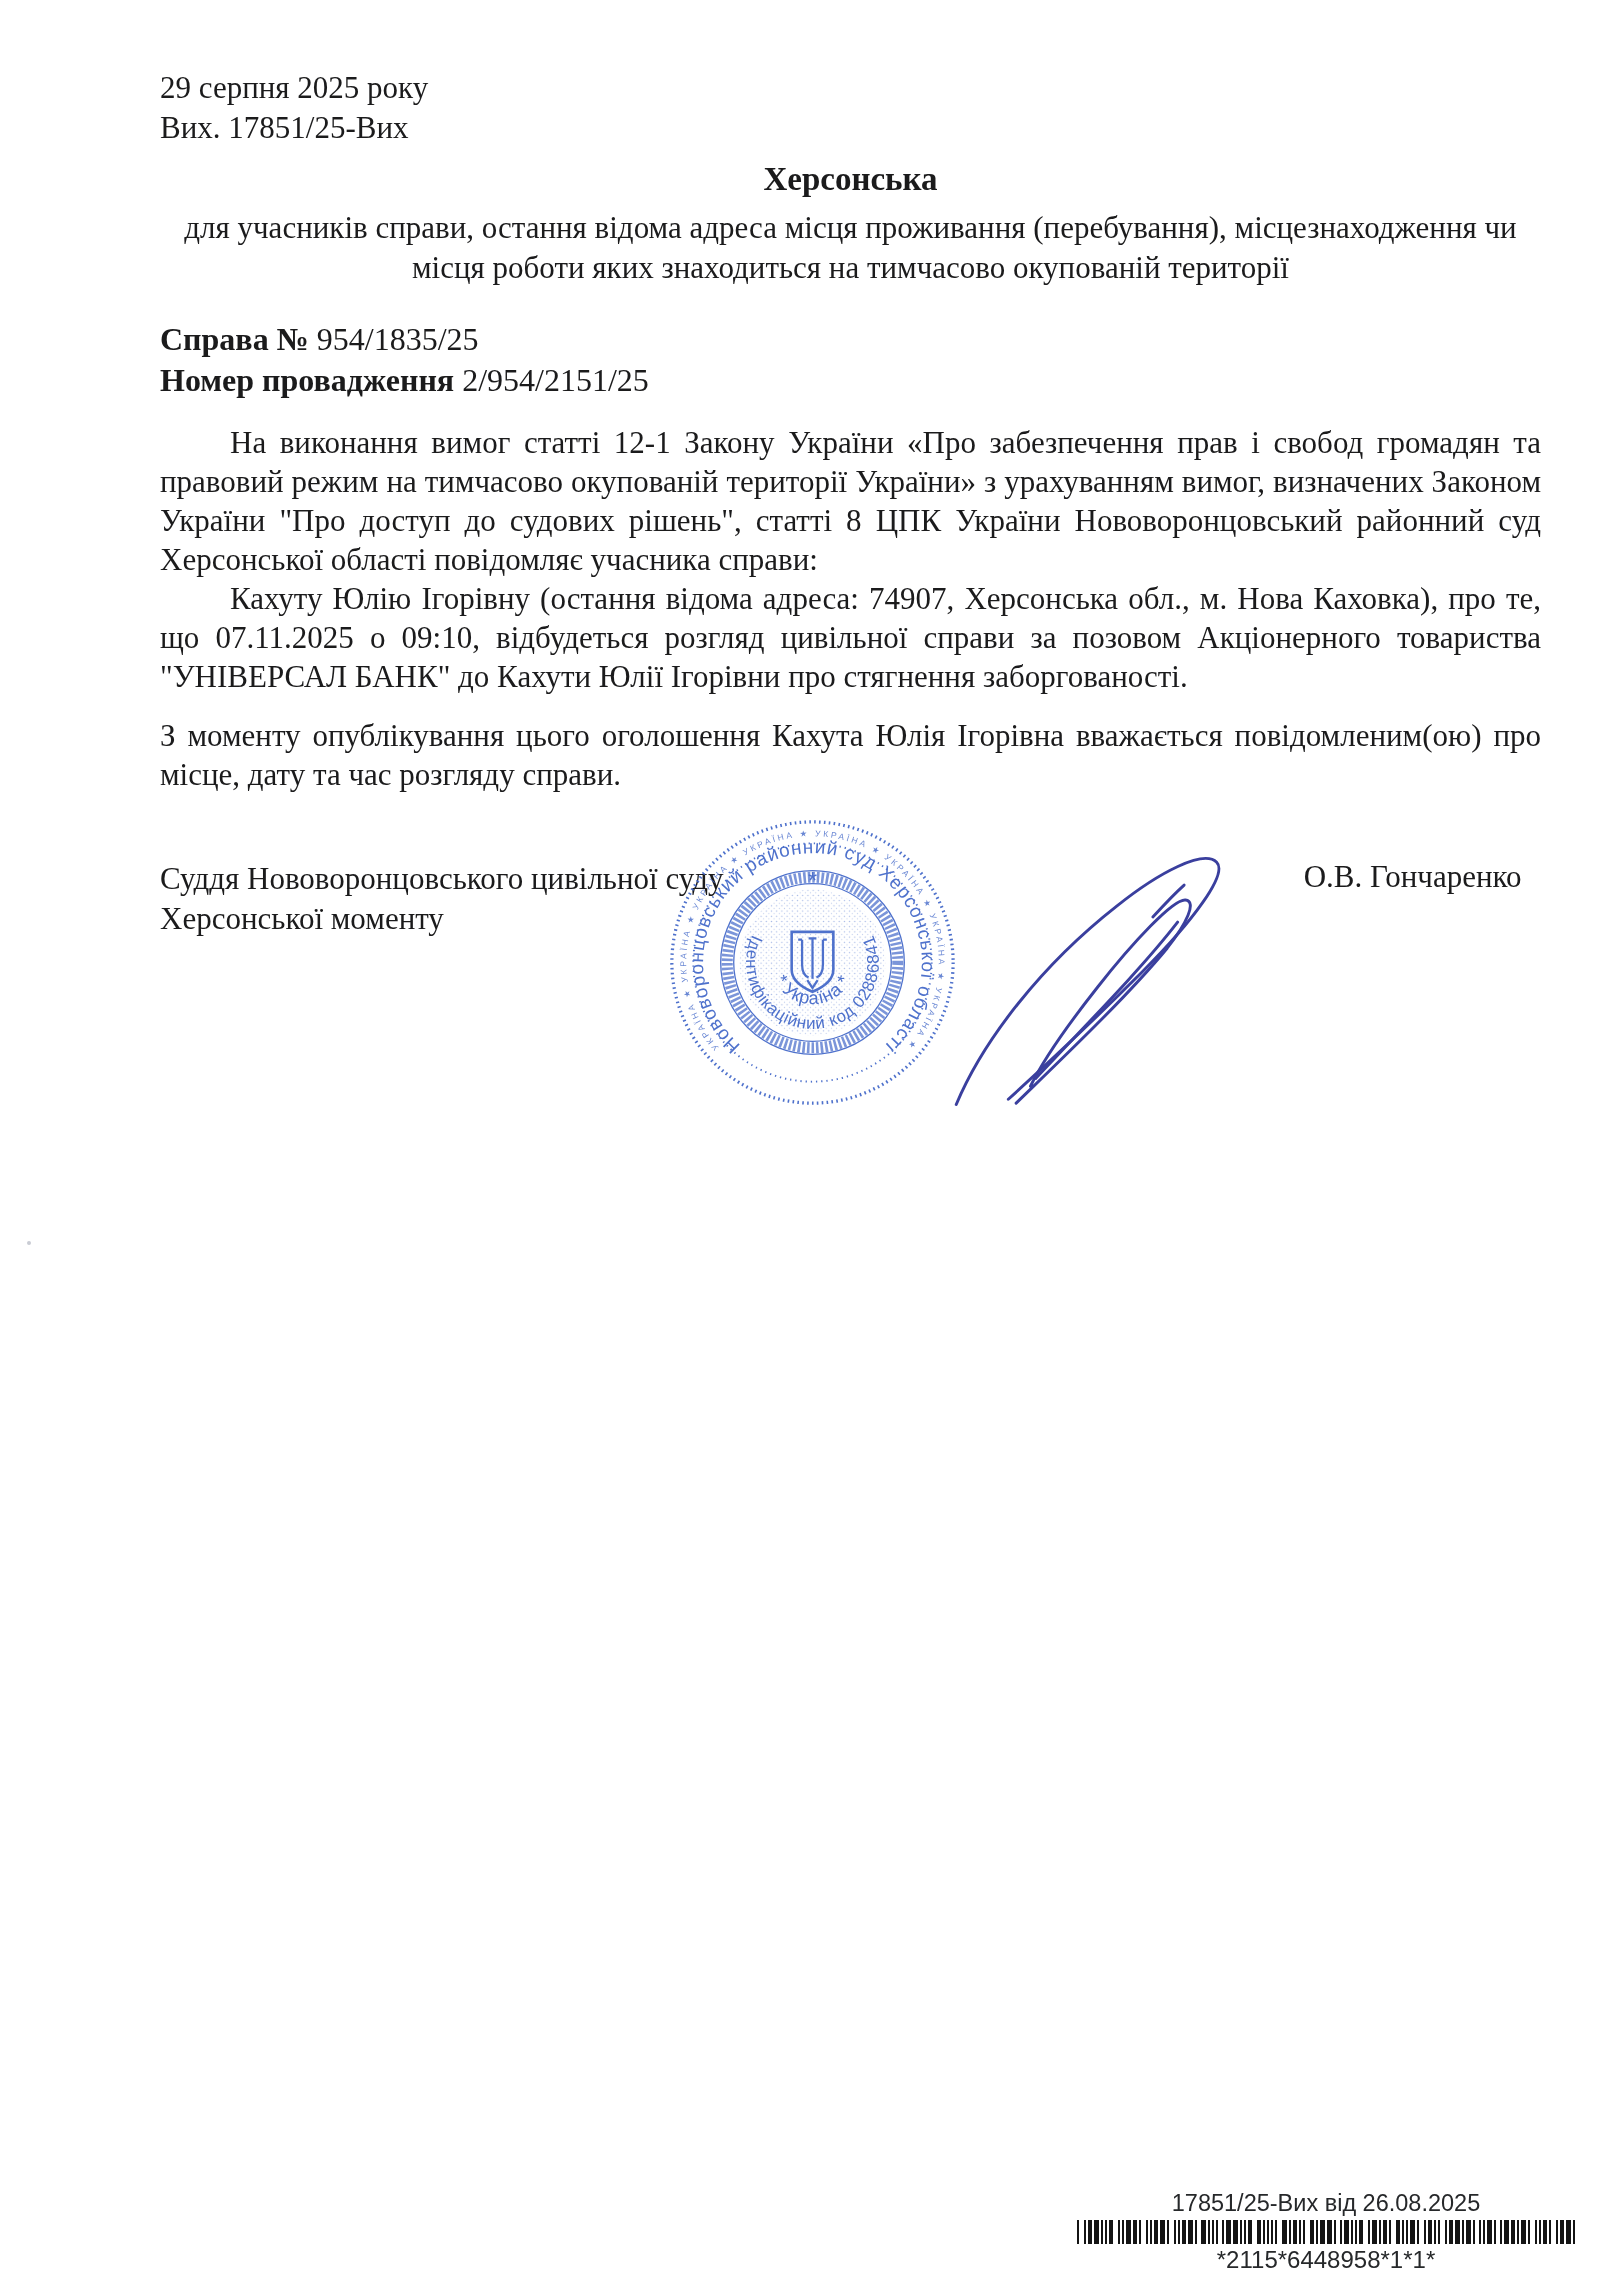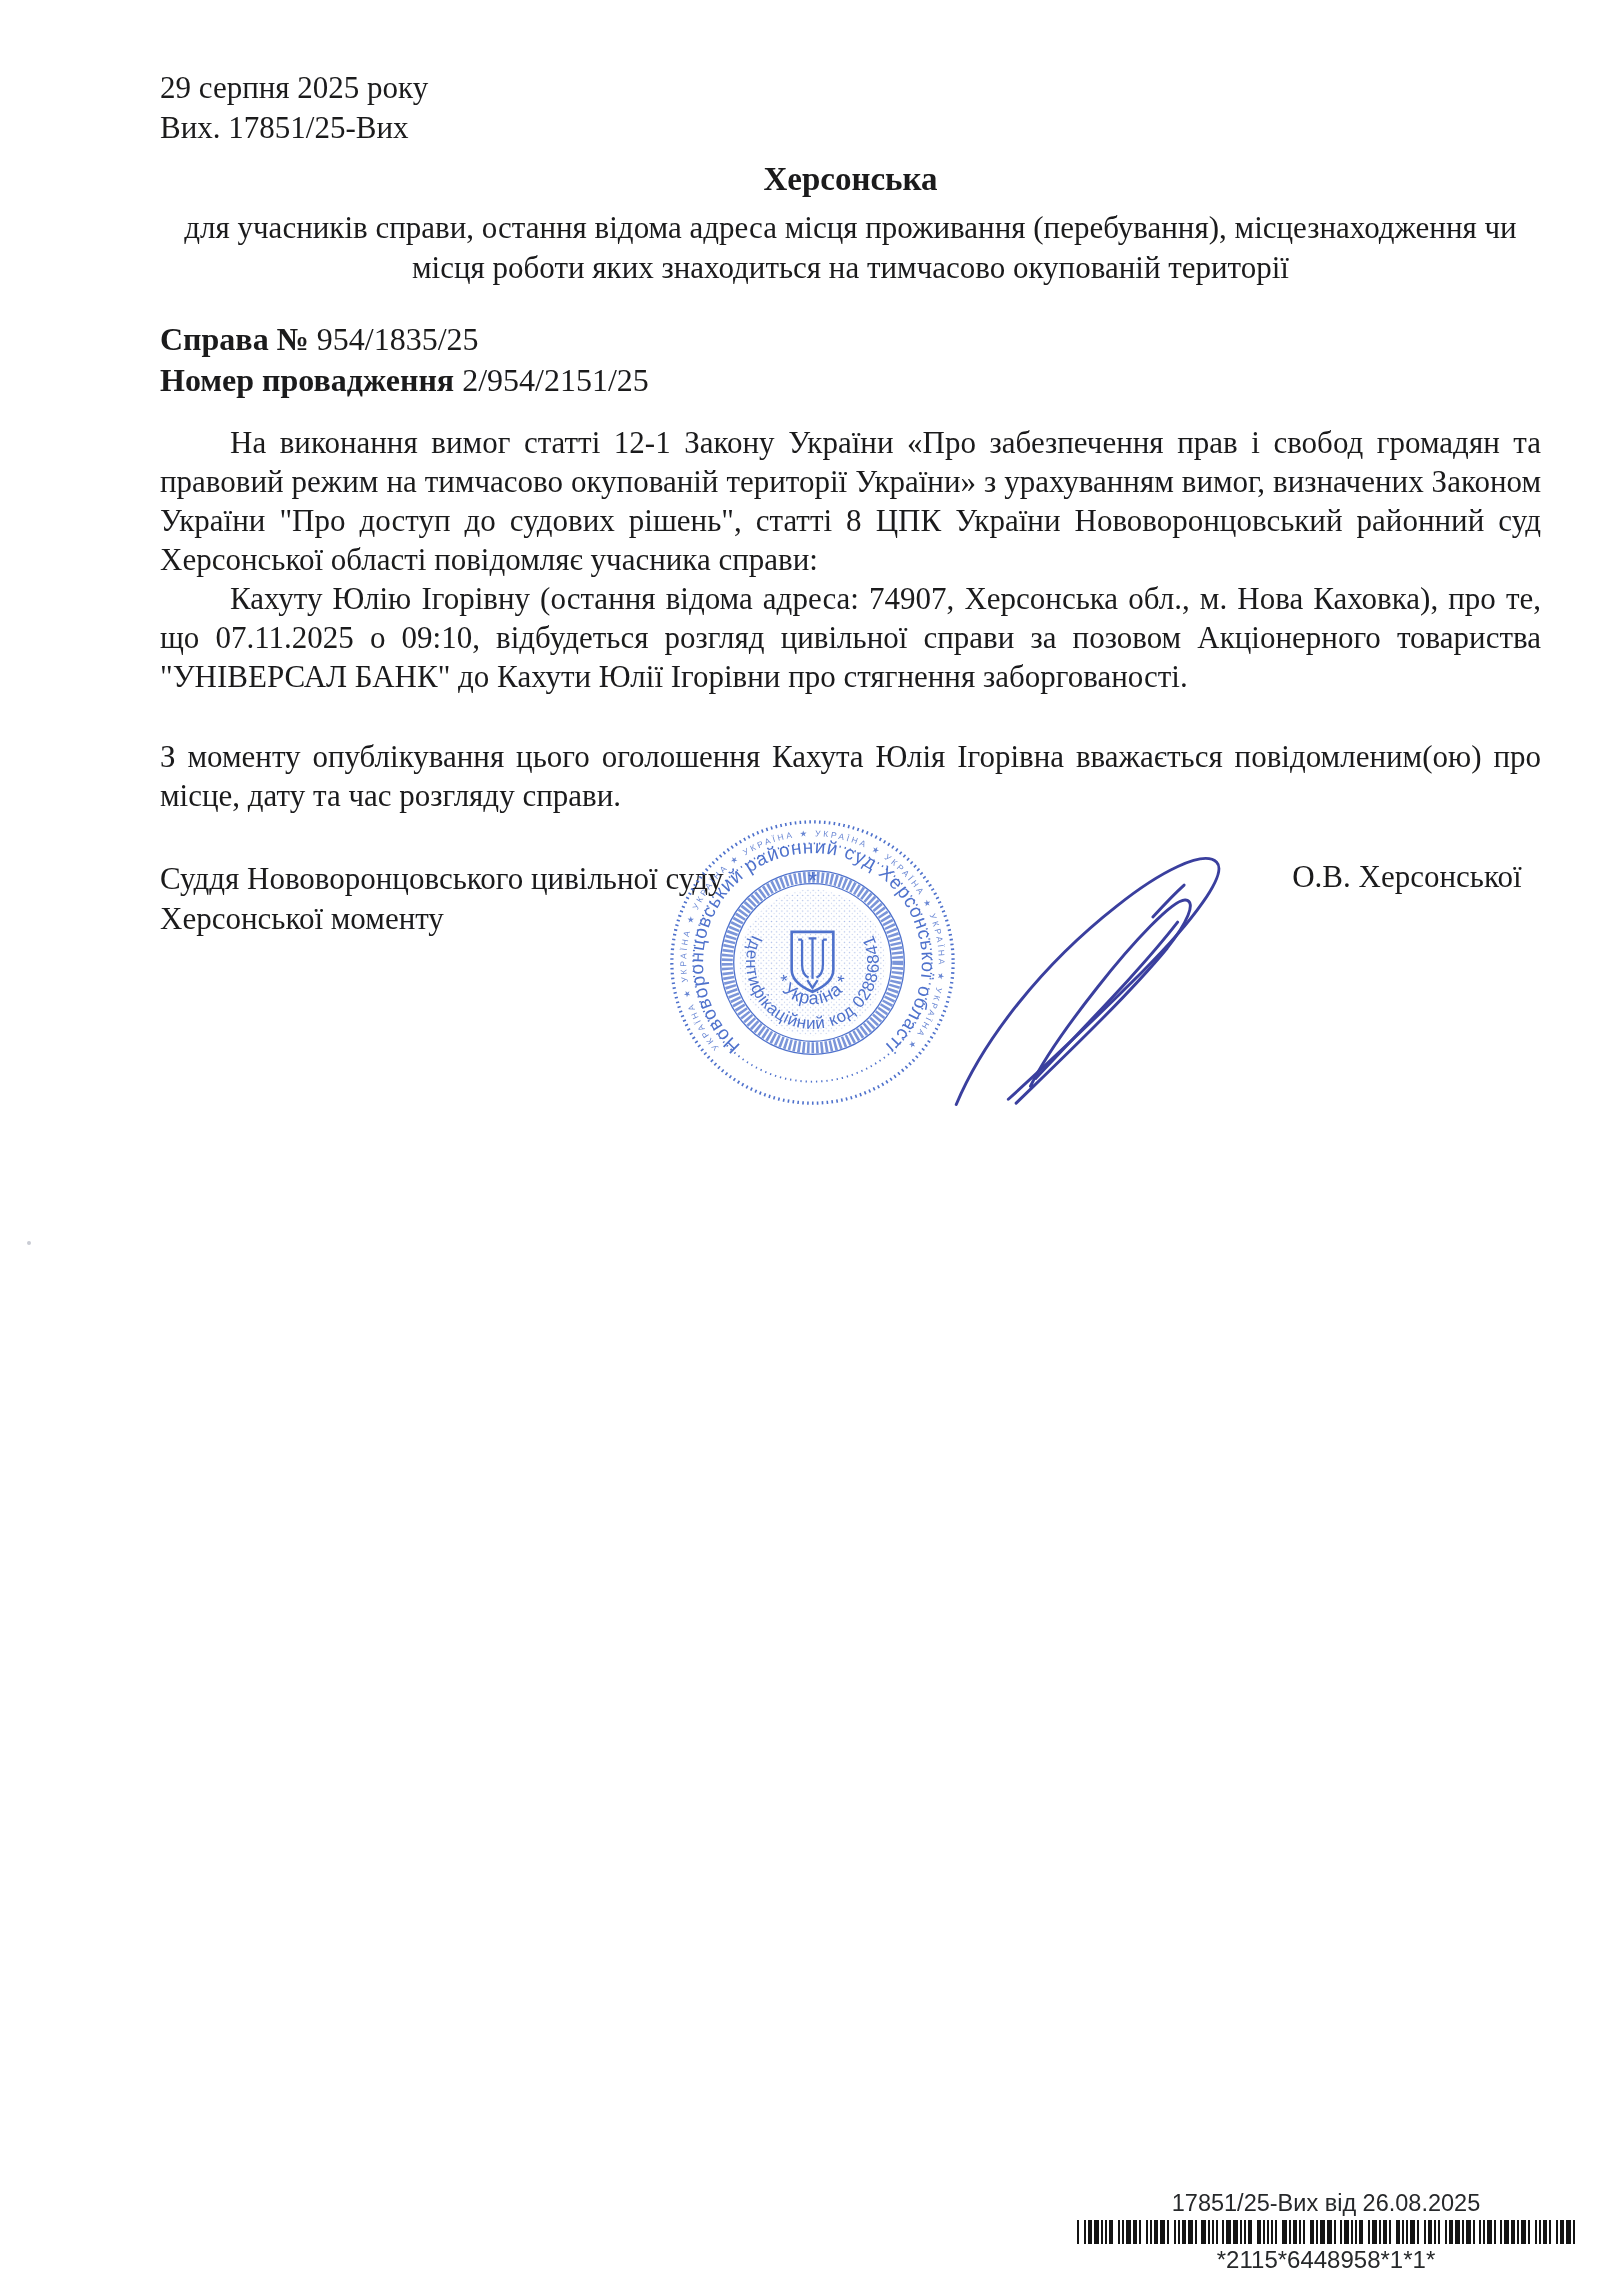--- a/index.html
+++ b/index.html
@@ -6,21 +6,21 @@
   .page{position:relative;width:1618px;height:2295px;background:#ffffff;overflow:hidden;
         font-family:"Liberation Serif",serif;color:#1b1b1c;}
   .abs{position:absolute;}
   .header-block{left:160px;top:68px;font-size:31px;line-height:40px;white-space:nowrap;}
   .doc-title{left:160px;top:161px;width:1381px;text-align:center;font-size:33px;font-weight:bold;}
   .doc-subtitle{left:160px;top:208px;width:1381px;text-align:center;font-size:31px;line-height:40px;}
   .case-block{left:160px;top:319px;font-size:32px;line-height:41px;}
   .case-block .lbl{font-weight:bold;text-align:center;}
   .body-text{left:160px;top:423px;width:1381px;font-size:31px;line-height:39px;text-align:justify;}
   .body-text p{margin:0;text-indent:70px;}
-  .body-text p.no-indent{text-indent:0;margin-top:41px;}
+  .body-text p.no-indent{text-indent:0;margin-top:20px;}
   .sig-row{left:160px;top:859px;width:1381px;display:flex;justify-content:space-between;align-items:flex-start;}
   .sig-role{font-size:31px;line-height:40px;max-width:717px;}
   .sig-name{font-size:31px;padding-right:19.5px;white-space:nowrap;}
   .stamp-wrap{left:666px;top:816px;width:293px;height:293px;opacity:.92;}
   .sign-wrap{left:938px;top:844px;width:293px;height:267px;}
   .barcode-block{left:1059px;top:2189px;width:534px;text-align:center;
                  font-family:"Liberation Sans",sans-serif;color:#26282a;}
   .bc-cap-top{font-size:23.5px;line-height:29px;}
   .bc-cap-bottom{font-size:24px;line-height:29px;}
   .bars{display:flex;align-items:stretch;justify-content:center;height:23.5px;margin-top:2px;margin-bottom:1.3px;}
@@ -52,21 +52,21 @@
     <p>На виконання вимог статті 12-1 Закону України «Про забезпечення прав і свобод громадян та правовий режим на тимчасово окупованій території України» з урахуванням вимог, визначених Законом України "Про доступ до судових рішень", статті 8 ЦПК України Нововоронцовський районний суд Херсонської області повідомляє учасника справи:</p>
     <p>Кахуту Юлію Ігорівну (остання відома адреса: 74907, Херсонська обл., м. Нова Каховка), про те, що 07.11.2025 о 09:10, відбудеться розгляд цивільної справи за позовом Акціонерного товариства "УНІВЕРСАЛ БАНК" до Кахути Юлії Ігорівни про стягнення заборгованості.</p>
     <p class="no-indent">З моменту опублікування цього оголошення Кахута Юлія Ігорівна вважається повідомленим(ою) про місце, дату та час розгляду справи.</p>
   </div>
 
   <div class="abs sig-row">
     <div class="sig-role">
       <div>Суддя Нововоронцовського цивільної суду</div>
       <div>Херсонської моменту</div>
     </div>
-    <div class="sig-name">О.В. Херсонської</div>
+    <div class="sig-name">О.В. Гончаренко</div>
   </div>
 
   <div class="abs stamp-wrap">
     <svg width="293" height="293" viewBox="0 0 450 450">
       <defs>
         <pattern id="stipple" width="8" height="8" patternUnits="userSpaceOnUse">
           <circle cx="2" cy="2" r="1.1" fill="#4066c8" opacity="0.5"></circle>
           <circle cx="6" cy="6" r="0.9" fill="#4066c8" opacity="0.35"></circle>
         </pattern>
         <path id="ringNamePath" d="M 116.9,353.7 A 168,168 0 1 1 333.1,353.7" fill="none"></path>

